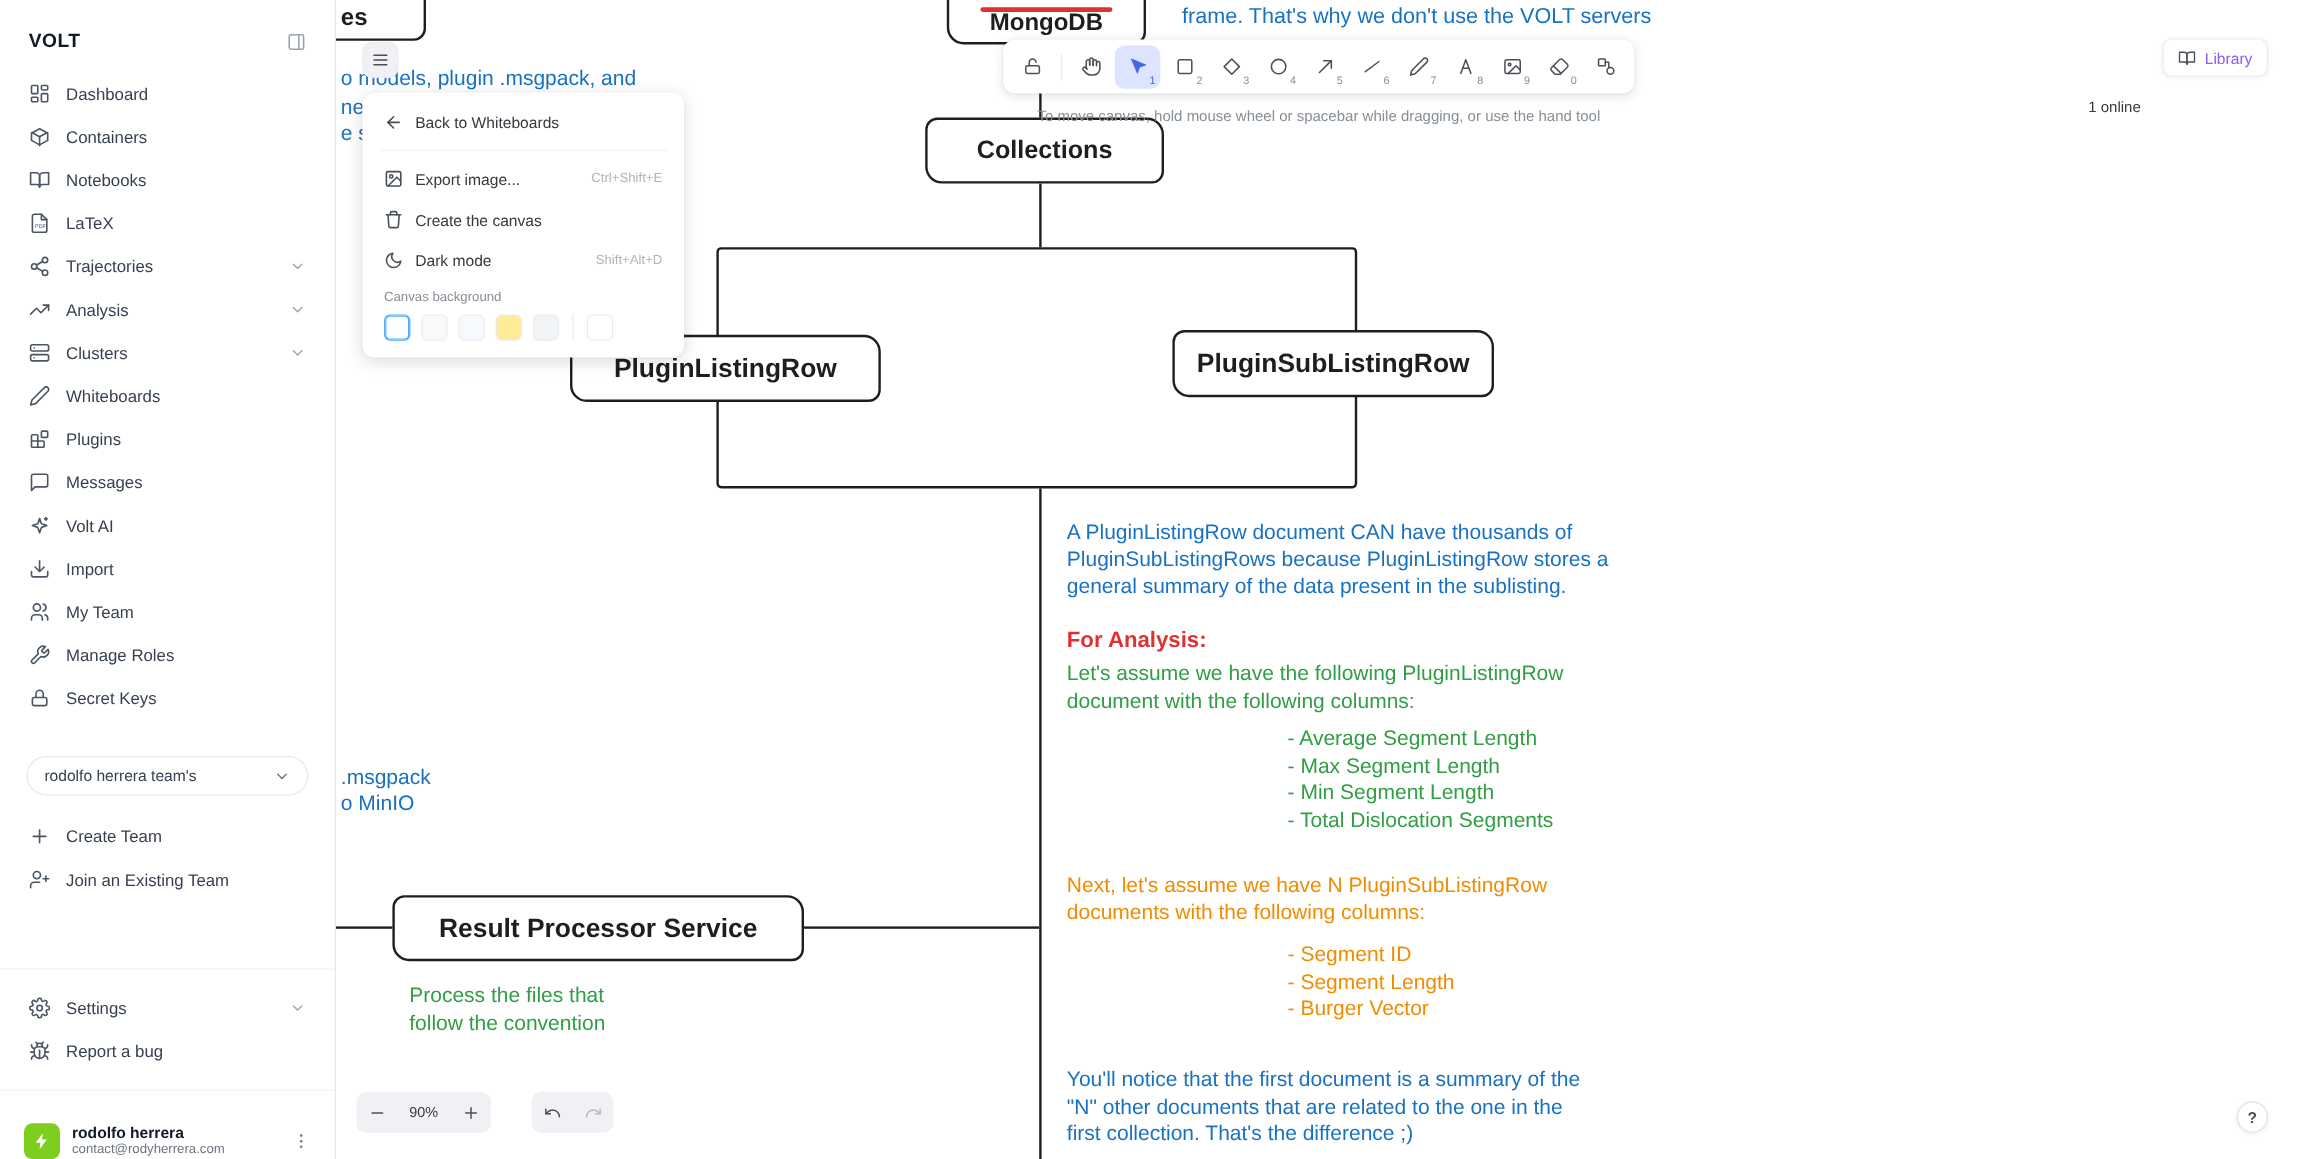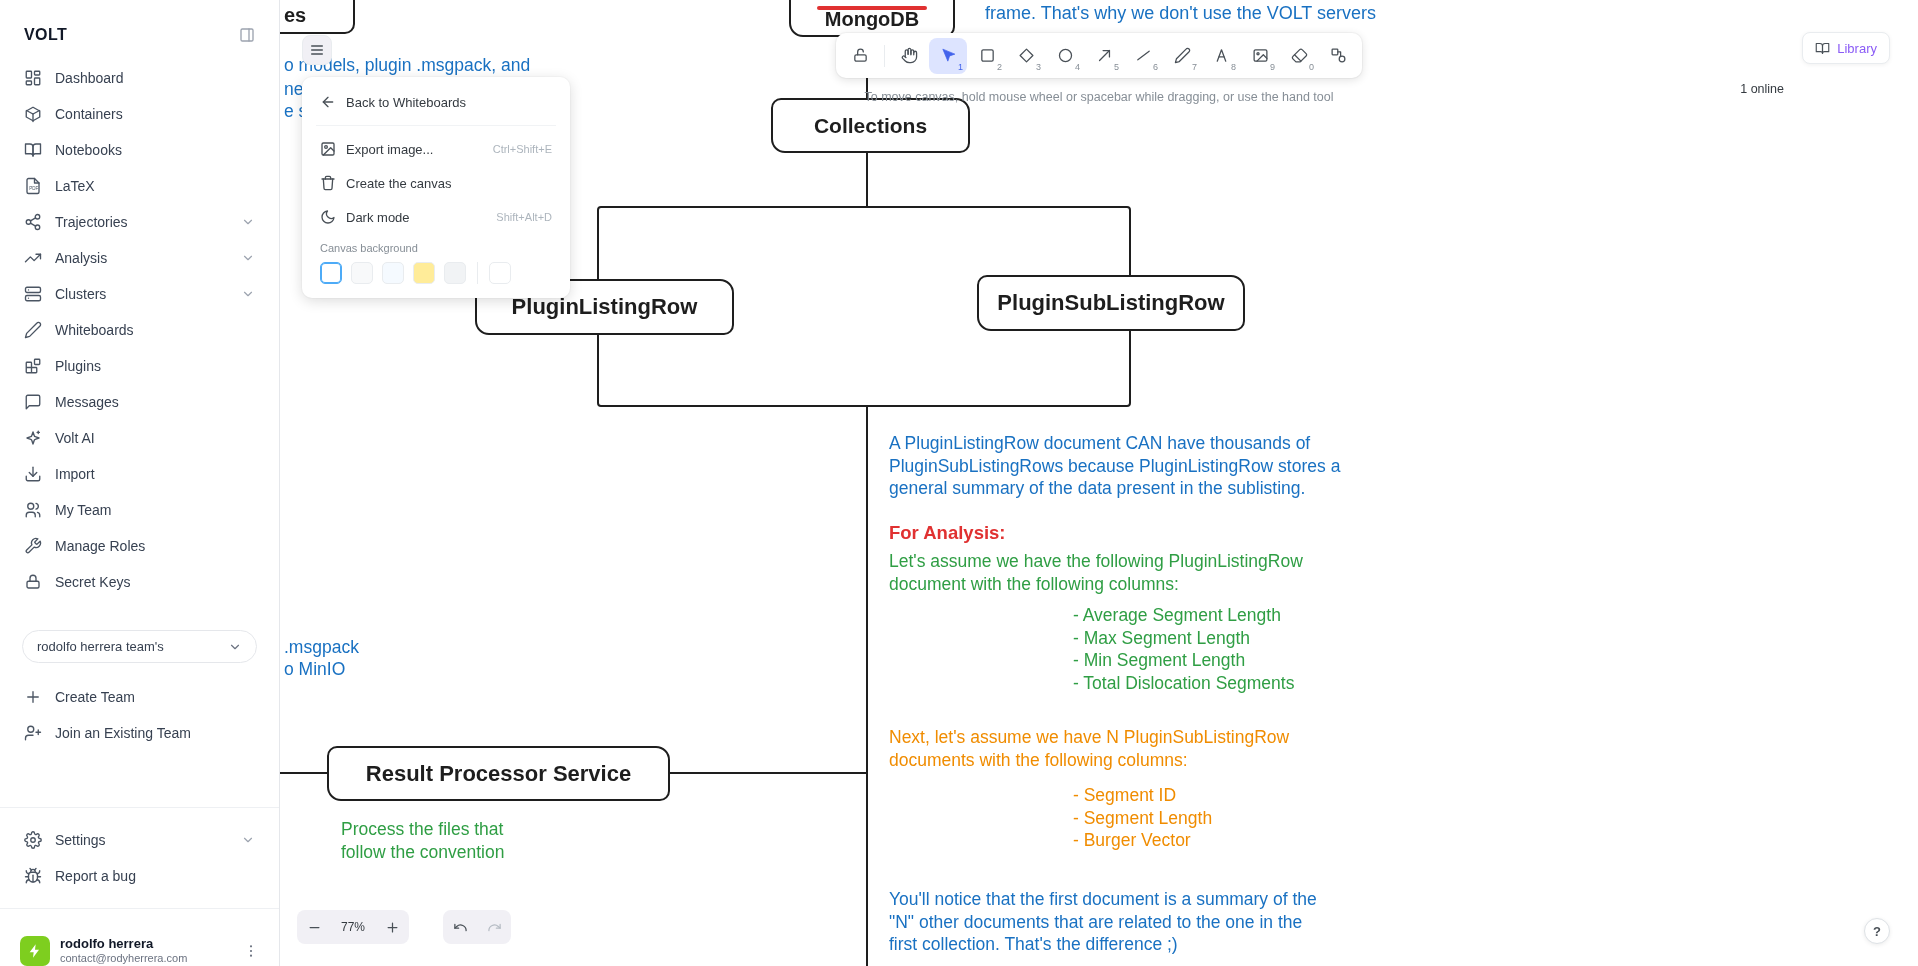--- a/index.html
+++ b/index.html
@@ -588,21 +588,21 @@
       </svg>
     <span>Library</span>
   </div>
 
   <div class="zoom-island">
     <div class="z-btn">
       <svg viewBox="0 0 24 24" fill="none" stroke="currentColor" stroke-width="2" stroke-linecap="round">
           <path d="M5 12h14"></path>
         </svg>
     </div>
-    <div class="z-value">77%</div>
+    <div class="z-value">90%</div>
     <div class="z-btn">
       <svg viewBox="0 0 24 24" fill="none" stroke="currentColor" stroke-width="2" stroke-linecap="round">
           <path d="M12 5v14M5 12h14"></path>
         </svg>
     </div>
   </div>
   <div class="history-island">
     <div class="z-btn">
       <svg viewBox="0 0 24 24" fill="none" stroke="currentColor" stroke-width="2" stroke-linecap="round" stroke-linejoin="round">
           <path d="M3 7v6h6"></path>

